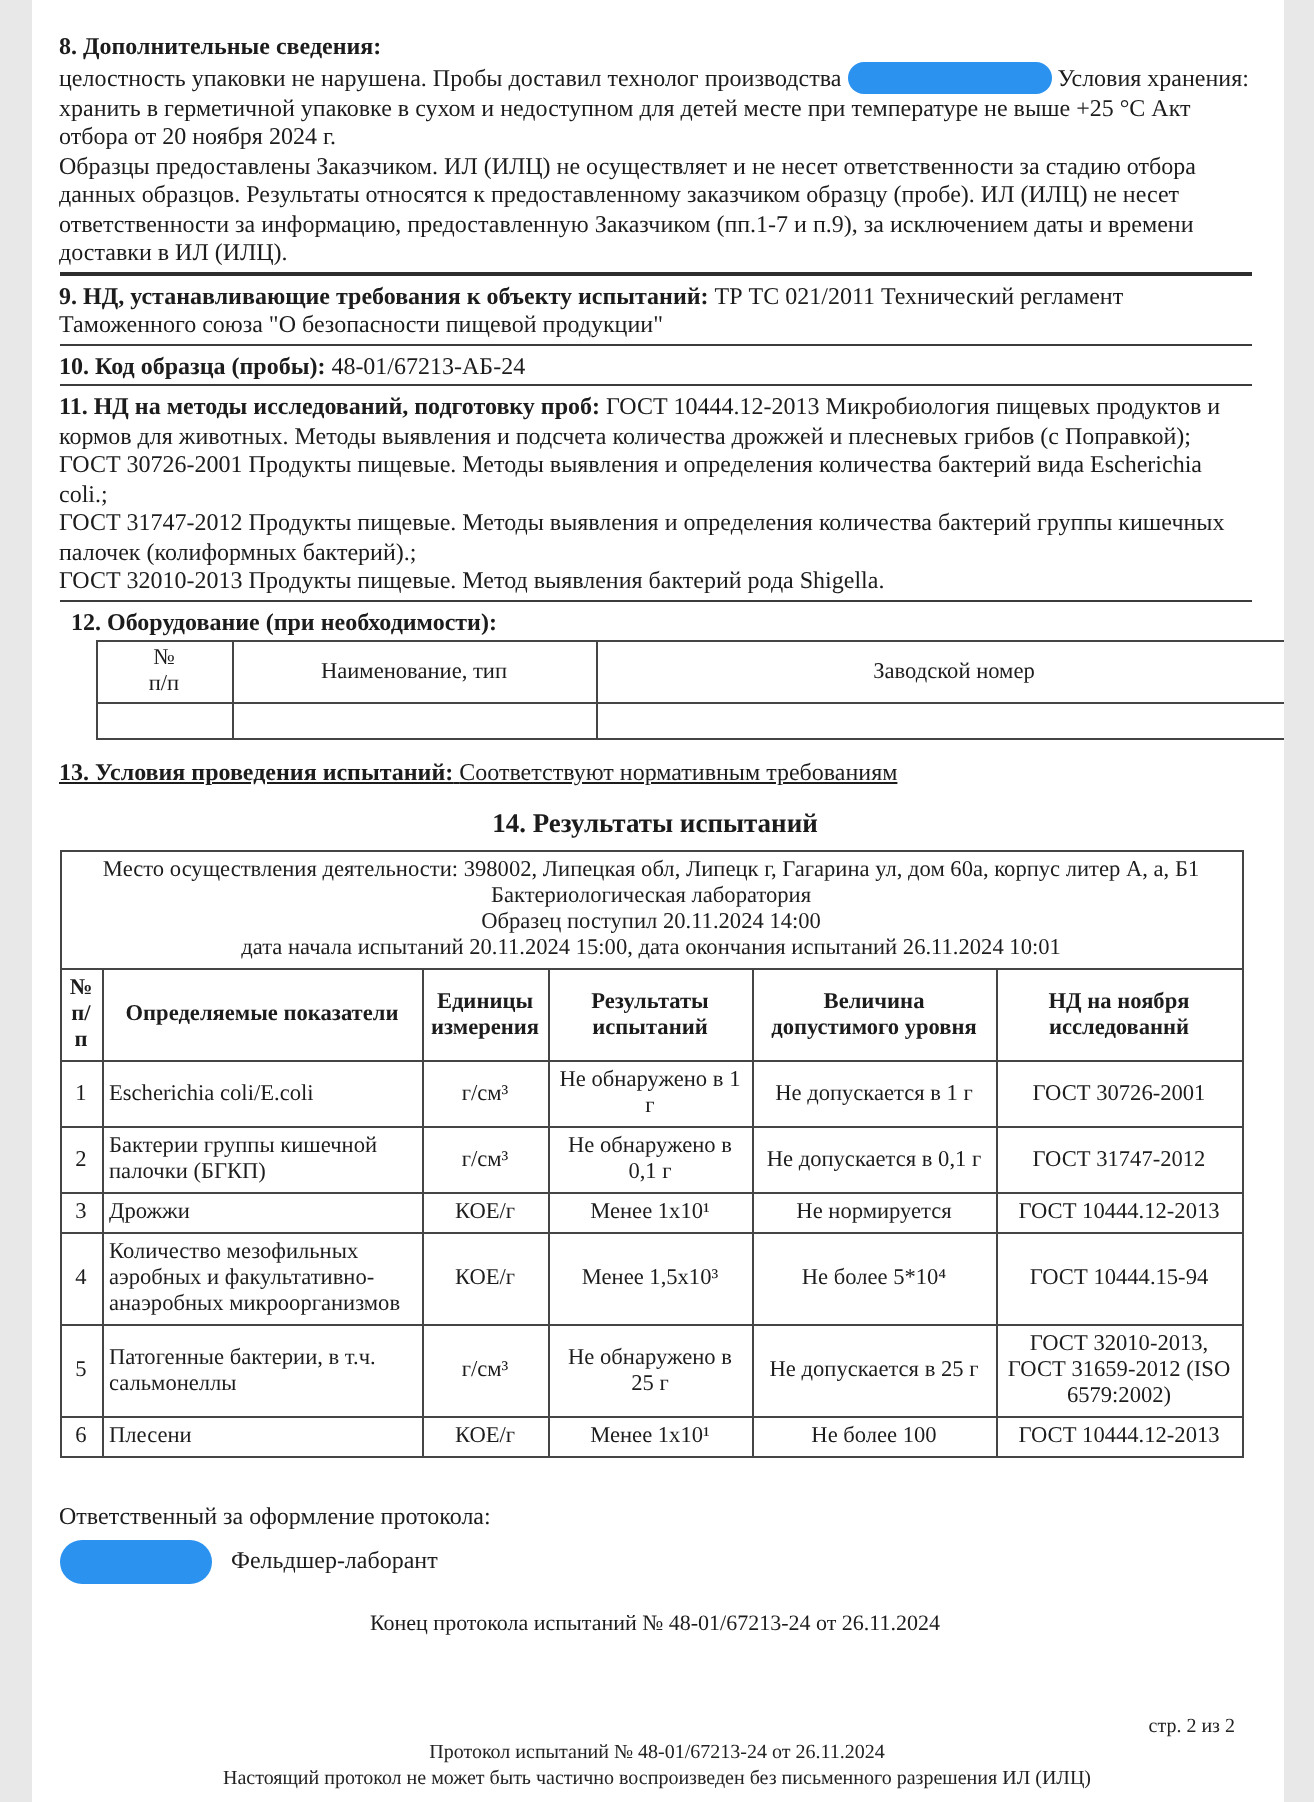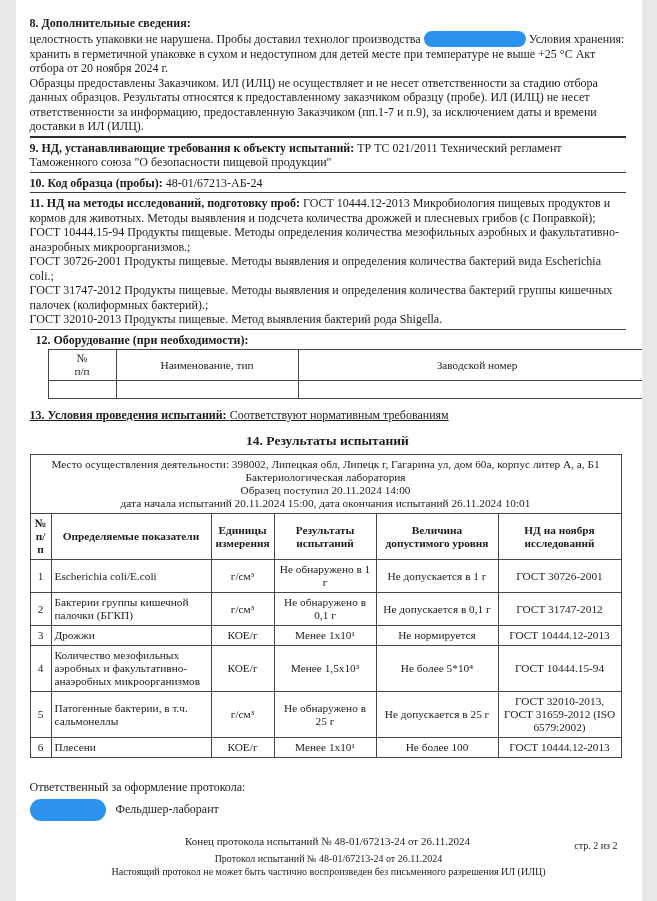--- a/index.html
+++ b/index.html
@@ -32,21 +32,21 @@
   .s13 { margin-top:9px;text-decoration:underline; }
   .s14 { text-align:center; font-weight:bold; font-size:13.5px; margin:11px 0 6px 0; }
   .results { width:591px; font-size:11.3px; line-height:13px; }
   .results .info { text-align:center; white-space:pre-line; padding:3px 4px; vertical-align:middle; }
   .results th { font-weight:bold; text-align:center; padding:3px 2px; white-space:pre-line; vertical-align:middle; }
   .results td { padding:3px; text-align:center; vertical-align:middle; }
   .results td.ind { text-align:left; }
   .signoff { margin-top:22px; }
   .sigline { margin-top:4px; }
   .endline { text-align:center; font-size:11px; margin-top:13px; }
-  .footer { position:absolute; left:0; right:0; bottom:23px; font-size:10px; line-height:12.5px; color:#222; }
+  .footer { position:absolute; left:0; right:0; bottom:5px; font-size:10px; line-height:12.5px; color:#222; }
   .pagenum { text-align:right; padding-right:24px; margin-bottom:1px; }
   .fline { text-align:center; }
 </style>
 </head>
 <body>
 
 <div class="page">
 
   <div>
     <p class="lbl">8. Дополнительные сведения:</p>
@@ -72,21 +72,20 @@
     <span>48-01/67213-АБ-24</span>
   </p>
 
   <hr class="rule thin">
 
   <div>
     <p>
       <span class="lbl">11. НД на методы исследований, подготовку проб:</span>
       <span>ГОСТ 10444.12-2013 Микробиология пищевых продуктов и кормов для животных. Методы выявления и подсчета количества дрожжей и плесневых грибов (с Поправкой);</span>
     </p>
-    <p>ГОСТ 10444.15-94 Продукты пищевые. Методы определения количества мезофильных аэробных и факультативно-анаэробных микроорганизмов.;</p>
     <p>ГОСТ 30726-2001 Продукты пищевые. Методы выявления и определения количества бактерий вида Escherichia coli.;</p>
     <p>ГОСТ 31747-2012 Продукты пищевые. Методы выявления и определения количества бактерий группы кишечных палочек (колиформных бактерий).;</p>
     <p>ГОСТ 32010-2013 Продукты пищевые. Метод выявления бактерий рода Shigella.</p>
   </div>
 
   <hr class="rule thin">
 
   <p class="lbl s12h">12. Оборудование (при необходимости):</p>
   <table class="equip">
     <colgroup>

